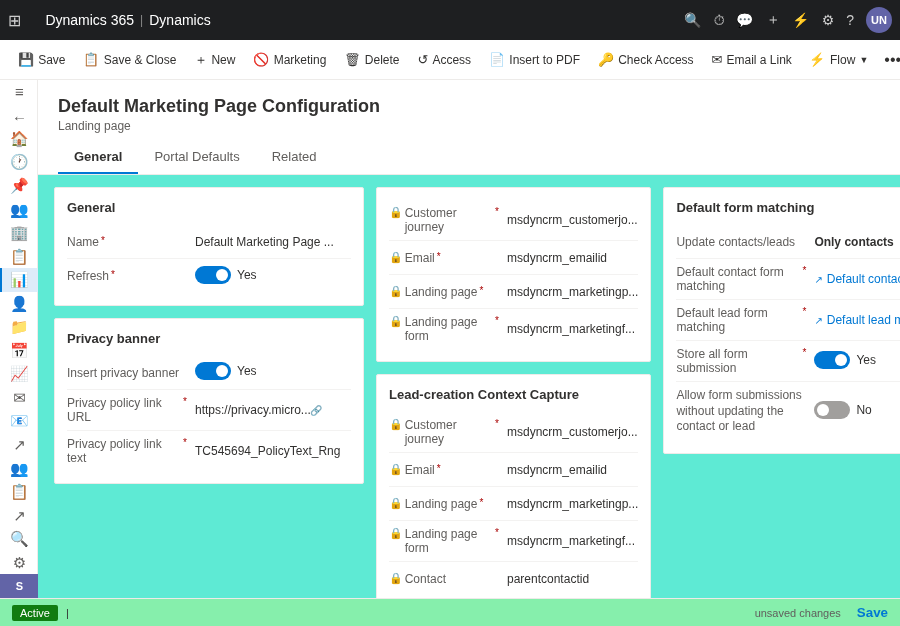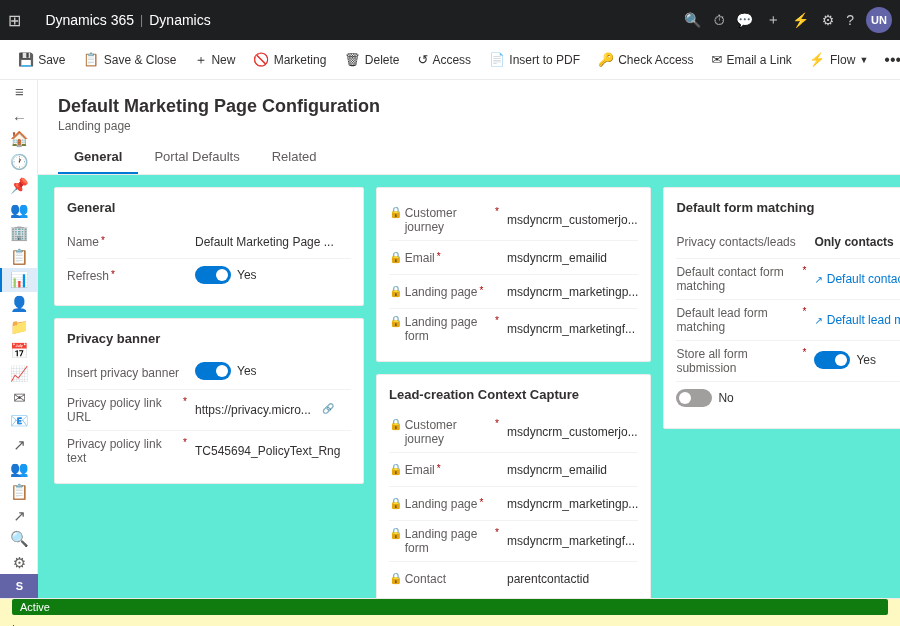--- a/index.html
+++ b/index.html
@@ -56,21 +56,21 @@
 
     
     .lock-icon { font-size: 11px; color: #605e5c; flex-shrink: 0; }
 
     
     .content::-webkit-scrollbar { width: 6px; }
     .content::-webkit-scrollbar-track { background: #f3f2f1; }
     .content::-webkit-scrollbar-thumb { background: #c8c6c4; border-radius: 3px; }
 
     
-    .status-bar { background: #fef9c3; height: 28px; display: flex; padding: 0 12px; border-top: 1px solid #edebe9; font-size: 11px; color: #323130; flex-shrink: 0; gap: 8px; flex-direction: column; }
+    .status-bar { background: #86efac; height: 28px; display: flex; align-items: center; padding: 0 12px; border-top: 1px solid #edebe9; font-size: 11px; color: #323130; flex-shrink: 0; gap: 8px; }
     .status-bar .unsaved { margin-left: auto; color: #605e5c; }
     .status-bar-save { margin-left: 8px; font-weight: 600; color: #0078d4; cursor: pointer; }
 
     
     .left-nav { width: 38px; background: #fff; border-right: 1px solid #edebe9; display: flex; flex-direction: column; align-items: center; gap: 0; flex-shrink: 0; }
     .left-nav .nav-item { width: 38px; height: 36px; display: flex; align-items: center; justify-content: center; cursor: pointer; font-size: 15px; color: #605e5c; border-left: 2px solid transparent; }
     .left-nav .nav-item.active { color: #0078d4; border-left: 2px solid #0078d4; background: #deecf9; }
 
     .two-col-layout { display: flex; flex: 1; overflow: hidden; }
   </style>
@@ -222,21 +222,21 @@
                 </div>
                 <span class="toggle-label">Yes</span>
               </div>
             </div>
           </div>
           <div class="field-row">
             <div class="field-label">
               Privacy policy link URL
               <span class="field-required">*</span>
             </div>
-            <div class="field-value" style="display:flex;gap:12px;">
+            <div class="field-value" style="display:flex;align-items:center;gap:0;">
               <span>https://privacy.micro...</span>
               <span style="font-size:10px;color:#605e5c;">🔗</span>
             </div>
           </div>
           <div class="field-row">
             <div class="field-label">
               Privacy policy link text
               <span class="field-required">*</span>
             </div>
             <div class="field-value">TC545694_PolicyText_Rng</div>
@@ -322,21 +322,21 @@
             </div>
             <div class="field-value">parentcontactid</div>
           </div>
         </div>
       </div>
 
       <div style="display:flex;flex-direction:column;gap:12px;">
         <div class="card">
           <div class="card-title">Default form matching</div>
           <div class="field-row">
-            <div class="field-label" style="width:130px;">Privacy contacts/leads</div>
+            <div class="field-label" style="width:130px;">Update contacts/leads</div>
             <div class="field-value" style="font-weight:600;">Only contacts</div>
           </div>
           <div class="field-row">
             <div class="field-label" style="width:130px;">
               Default contact form matching
               <span class="field-required">*</span>
             </div>
             <div class="field-value link">
               <span style="font-size:10px;">↗</span>
               Default contact mat...
@@ -360,20 +360,21 @@
             <div class="field-value">
               <div class="toggle">
                 <div class="toggle-track on">
                   <div class="toggle-thumb"></div>
                 </div>
                 <span class="toggle-label">Yes</span>
               </div>
             </div>
           </div>
           <div class="field-row">
+            <div class="field-label" style="width:130px;line-height:1.3;">Allow form submissions without updating the contact or lead</div>
             <div class="field-value">
               <div class="toggle">
                 <div class="toggle-track off">
                   <div class="toggle-thumb"></div>
                 </div>
                 <span class="toggle-label">No</span>
               </div>
             </div>
           </div>
         </div>

